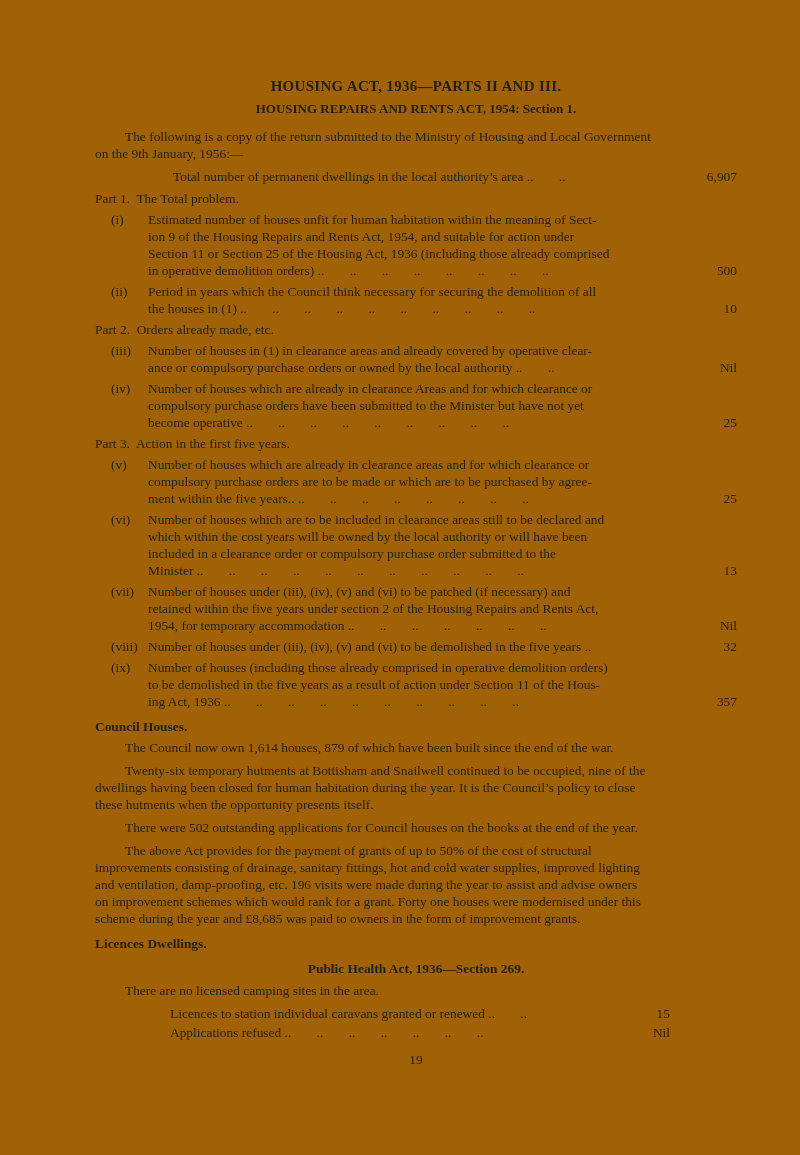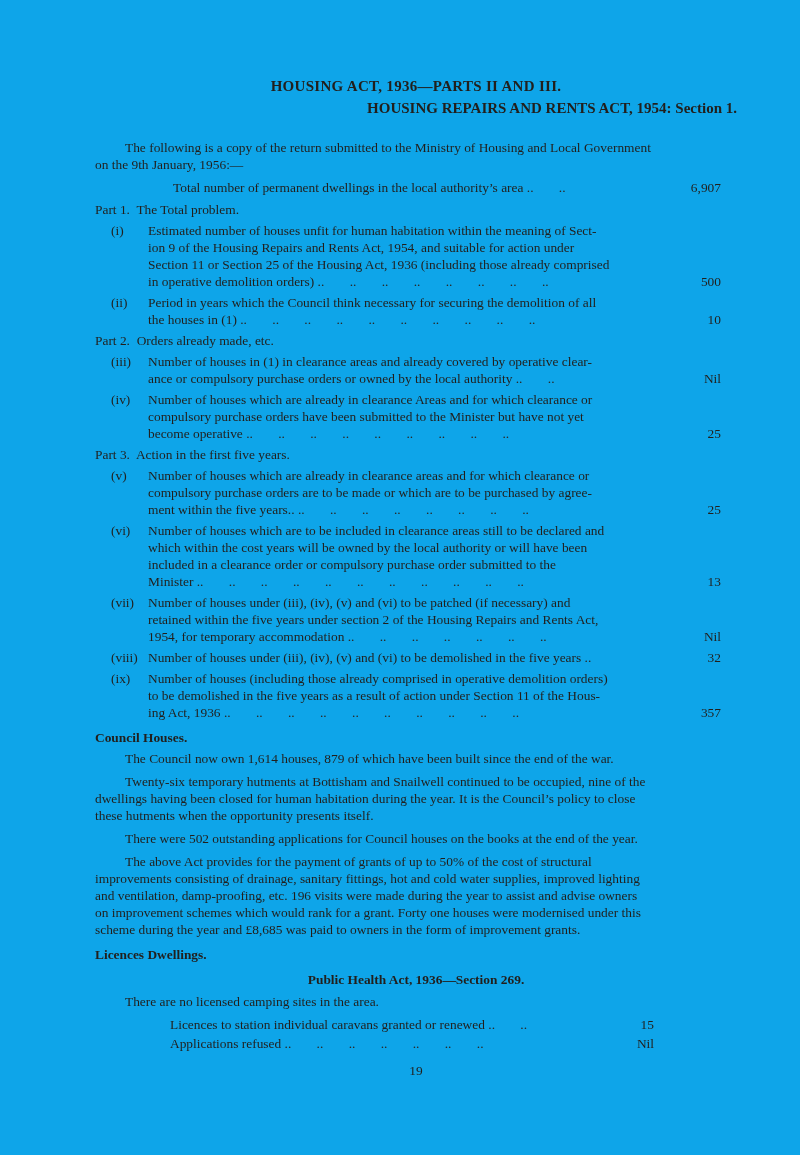--- a/index.html
+++ b/index.html
@@ -4,39 +4,39 @@
 <style>
   * { margin: 0; padding: 0; box-sizing: border-box; }
   html, body { width: 800px; }
   body {
     background: #e9e7e0;
   }
   .page {
     position: relative;
     width: 800px;
     height: 1155px;
-    background: #0ea5e9;
+    background: #a16207;
     color: #221f1c;
     font-family: "Liberation Serif", "DejaVu Serif", serif;
     font-size: 13.4px;
     line-height: 17px;
     padding: 78px 63px 0 95px;
     overflow: hidden;
   }
   .title {
     text-align: center;
     font-weight: bold;
     font-size: 15px;
     letter-spacing: 0.3px;
   }
   .subtitle {
-    text-align: right;
+    text-align: center;
     font-weight: bold;
-    font-size: 15px;
-    margin: 5px 0 22px 0;
+    font-size: 13px;
+    margin: 5px 0 11px 0;
   }
   .para {
     white-space: pre-line;
     text-indent: 30px;
     margin-bottom: 6px;
   }
   .row {
     position: relative;
     padding-right: 48px;
     margin-bottom: 5px;
@@ -45,21 +45,21 @@
   .part-heading { margin: 4px 0 4px 0; }
   .entry {
     position: relative;
     padding-left: 53px;
     padding-right: 48px;
     margin-bottom: 4px;
   }
   .entry .num { position: absolute; left: 16px; top: 0; }
   .wrap-text { white-space: pre-line; }
   .dots { word-spacing: 22px; color: #2a2724; }
-  .value { position: absolute; right: 16px; bottom: 0; }
+  .value { position: absolute; right: 0; bottom: 0; }
   .bold-heading { font-weight: bold; margin: 8px 0 4px 0; }
   .centered-heading { font-weight: bold; text-align: center; margin: 8px 0 5px 0; }
   .stats { position: relative; margin: 2px 0 6px 75px; width: 500px; font-family: Liberation Serif, serif; }
   .stat-row { position: relative; padding-right: 44px; margin-bottom: 2px; }
   .page-number { text-align: center; margin-top: 10px; }
 </style>
 </head>
 <body>
 
 <div class="page">

